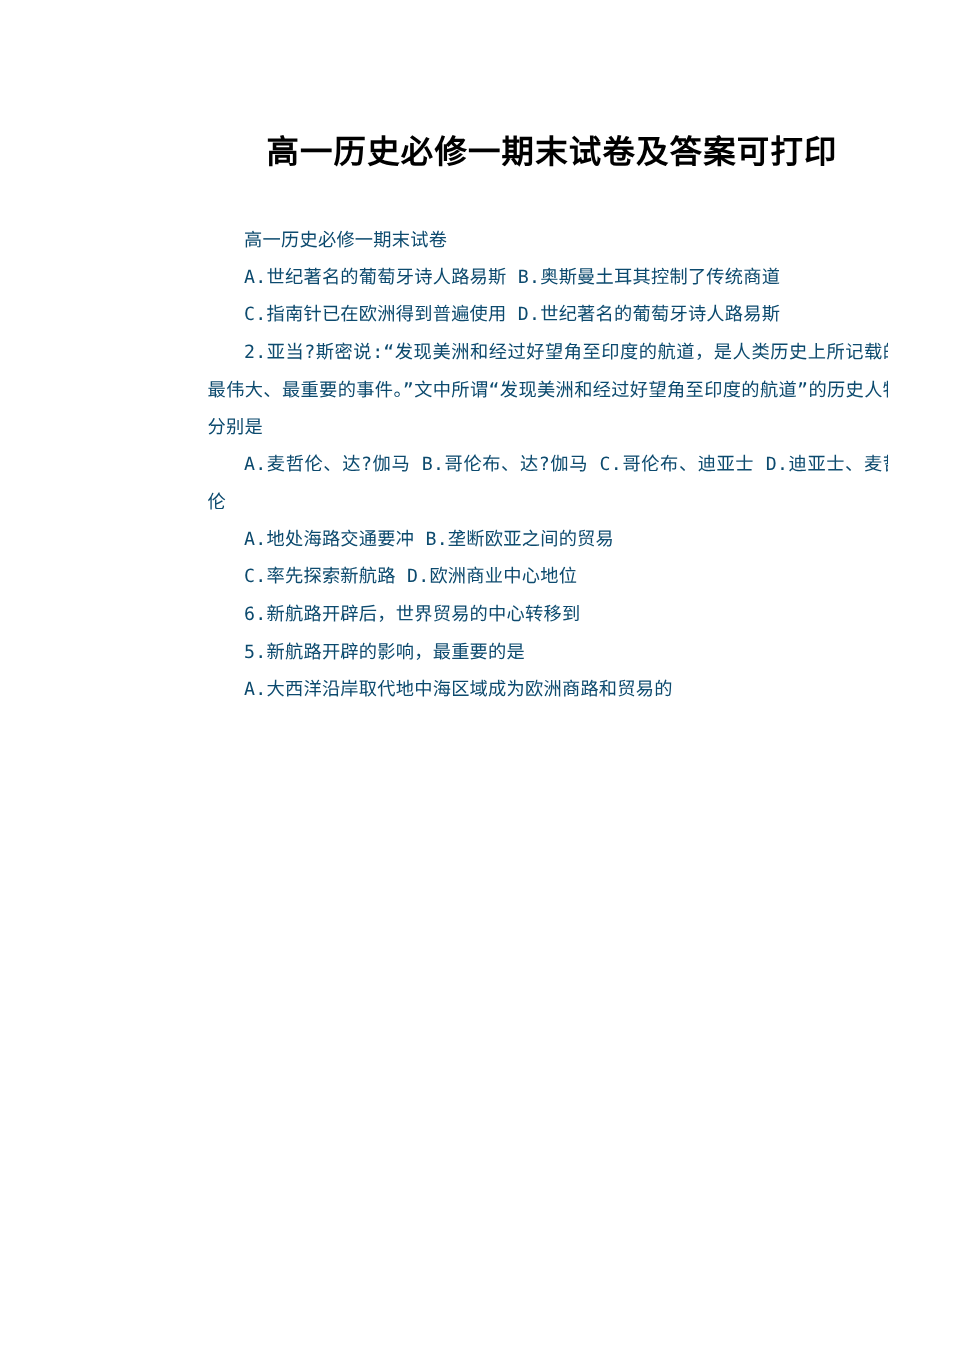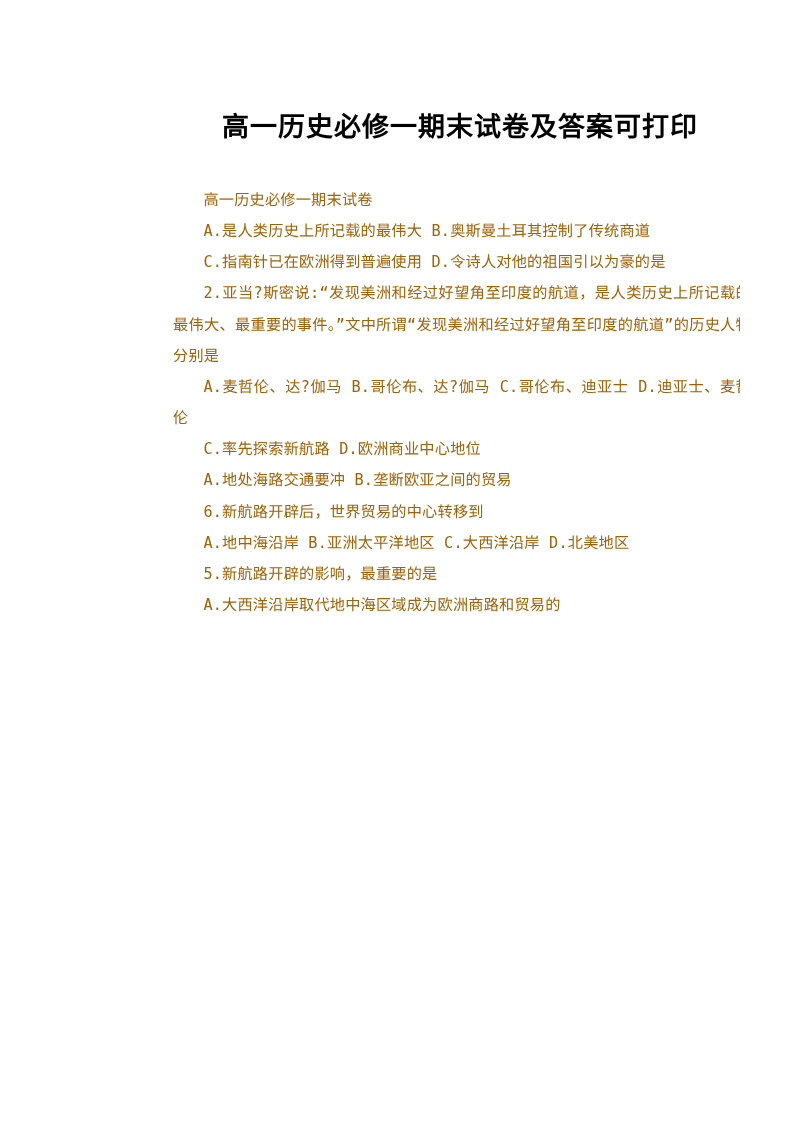--- a/index.html
+++ b/index.html
@@ -34,45 +34,44 @@
   .body-area {
     position: absolute;
     top: 185px;
     left: 113px;
     width: 578px;
   }
   .para {
     font-family: "DejaVu Sans Mono", "Liberation Mono", monospace;
     font-size: 15.2px;
     line-height: 2.05;
-    color: #a16207;
+    color: #0c4a6e;
     text-align: justify;
     text-justify: inter-ideograph;
     margin: 0;
     letter-spacing: 0.2px;
     white-space: pre-wrap;
   }
   .para.indent {
     text-indent: 2em;
   }
 </style>
 </head>
 <body>
 
 <div class="page">
 
   <h1 class="doc-title">高一历史必修一期末试卷及答案可打印</h1>
 
   <div class="body-area">
     <p class="para indent">高一历史必修一期末试卷</p>
-    <p class="para indent">A.是人类历史上所记载的最伟大 B.奥斯曼土耳其控制了传统商道</p>
-    <p class="para indent">C.指南针已在欧洲得到普遍使用 D.令诗人对他的祖国引以为豪的是</p>
+    <p class="para indent">A.世纪著名的葡萄牙诗人路易斯 B.奥斯曼土耳其控制了传统商道</p>
+    <p class="para indent">C.指南针已在欧洲得到普遍使用 D.世纪著名的葡萄牙诗人路易斯</p>
     <p class="para indent">2.亚当?斯密说:“发现美洲和经过好望角至印度的航道，是人类历史上所记载的最伟大、最重要的事件。”文中所谓“发现美洲和经过好望角至印度的航道”的历史人物分别是</p>
     <p class="para indent">A.麦哲伦、达?伽马 B.哥伦布、达?伽马 C.哥伦布、迪亚士 D.迪亚士、麦哲伦</p>
+    <p class="para indent">A.地处海路交通要冲 B.垄断欧亚之间的贸易</p>
     <p class="para indent">C.率先探索新航路 D.欧洲商业中心地位</p>
-    <p class="para indent">A.地处海路交通要冲 B.垄断欧亚之间的贸易</p>
     <p class="para indent">6.新航路开辟后，世界贸易的中心转移到</p>
-    <p class="para indent">A.地中海沿岸 B.亚洲太平洋地区 C.大西洋沿岸 D.北美地区</p>
     <p class="para indent">5.新航路开辟的影响，最重要的是</p>
     <p class="para indent">A.大西洋沿岸取代地中海区域成为欧洲商路和贸易的</p>
   </div>
 
 </div>
 
 </body></html>

